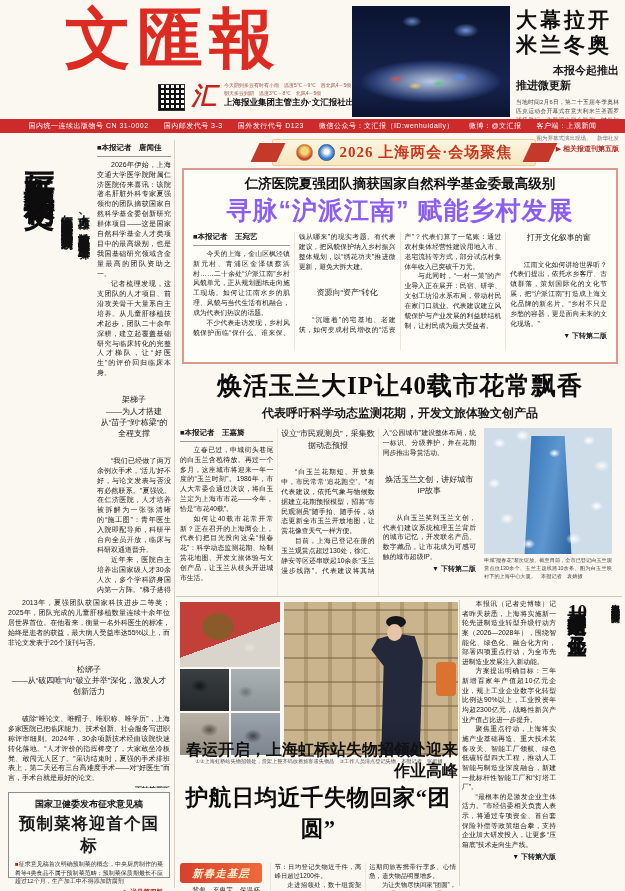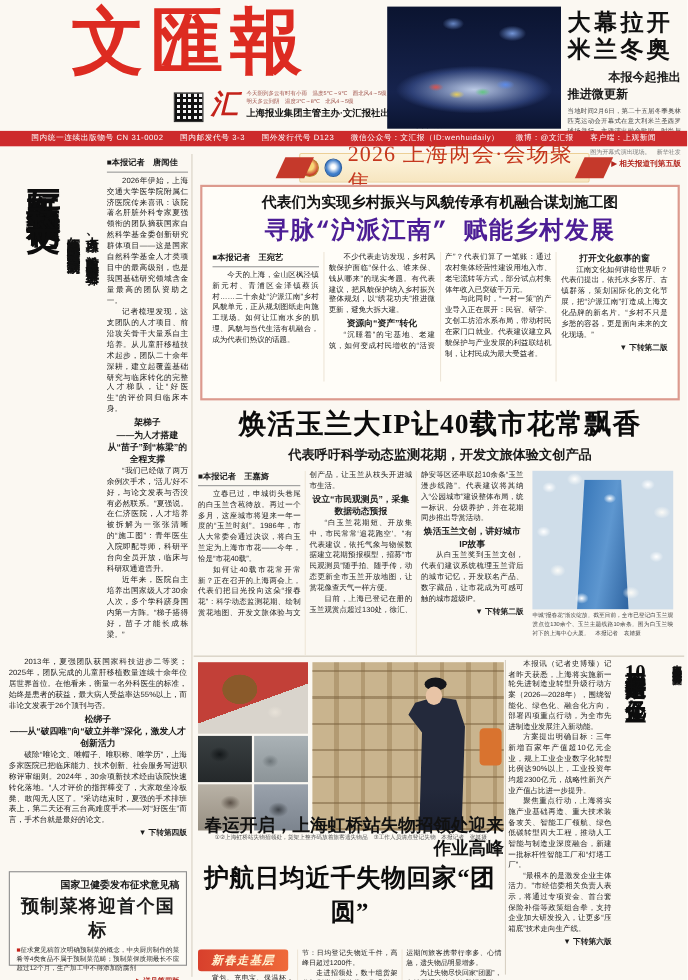--- a/index.html
+++ b/index.html
@@ -51,49 +51,49 @@
   
   .lft-head{position:absolute;left:18px;top:150px;height:445px;writing-mode:vertical-rl;
     font-family:"Liberation Serif",serif;font-weight:900;font-size:31px;letter-spacing:2px;color:#0d0d0d;}
   .lft-deck{position:absolute;left:58px;top:206px;height:336px;writing-mode:vertical-rl;
     font-size:12px;font-weight:bold;letter-spacing:1px;line-height:17px;color:#111;}
   .colA{position:absolute;left:97px;top:143px;width:74px;height:452px;overflow:hidden;
     font-size:7px;line-height:1.42;text-align:justify;}
   .colA p,.colB p,.flow p{margin:0;text-indent:2em;}
   .rep{font-weight:bold;font-size:7.5px;text-indent:0 !important;border-bottom:1px solid #999;
        padding-bottom:2px;margin-bottom:3px !important;}
-  .insub{font-weight:bold;text-align:center;text-indent:0 !important;font-size:8px;margin:0 0 !important;}
+  .insub{font-weight:normal;text-align:center;text-indent:0 !important;font-size:8px;margin:16px 0 !important;}
   .colB{position:absolute;left:8px;top:598px;width:162px;height:190px;overflow:hidden;
     font-size:7px;line-height:1.42;text-align:justify;}
   .endmark{display:block;text-align:right;font-weight:bold;font-size:7px;text-indent:0 !important;margin-top:2px !important;}
   
   .premade{position:absolute;left:8px;top:792px;width:148px;height:74px;border:1px solid #8d8d8d;
     background:#fdfbf6;padding:5px 6px;}
-  .premade .k{font-size:9px;font-weight:bold;text-align:right;}
+  .premade .k{font-size:9px;font-weight:bold;text-align:center;}
   .premade .h{font-family:"Liberation Serif",serif;font-size:16.5px;font-weight:900;text-align:center;letter-spacing:1px;margin:2px 4px 3px;}
   .premade .b{font-size:6px;line-height:1.45;text-align:justify;color:#333;}
   .premade .b .sq{color:#c4231b;}
   .premade .m{font-size:6.5px;font-weight:bold;color:#b3261e;text-align:right;margin-top:2px;}
   
   .banner{position:absolute;left:272px;top:139px;width:262px;height:25px;
     background:linear-gradient(#fdf5e0,#f7e6c0);border:1px solid #eccf96;border-radius:2px;
     display:flex;align-items:center;justify-content:center;gap:5px;}
   .banner:before,.banner:after{content:"";position:absolute;top:3px;width:26px;height:19px;background:#c5392b;}
   .banner:before{left:-18px;transform:skewX(-25deg);}
   .banner:after{right:-18px;transform:skewX(-25deg);}
   .emblem-gold{width:15px;height:15px;border-radius:50%;
     background:radial-gradient(circle at 50% 40%,#f7d674 30%,#c8392b 70%);border:1px solid #b6862e;}
   .emblem-blue{width:15px;height:15px;border-radius:50%;
     background:radial-gradient(circle at 50% 45%,#fff 18%,#3d7cc9 60%);border:1px solid #2f5f9e;}
-  .banner-text{font-family:"Liberation Serif",serif;font-weight:400;font-size:20px;color:#c5381f;letter-spacing:1px;}
+  .banner-text{font-family:"Liberation Serif",serif;font-weight:700;font-size:15px;color:#c5381f;letter-spacing:1px;}
   .mainbox{position:absolute;left:182px;top:168px;width:436px;height:196px;border:2px solid #dc9a8e;
     background:#fffdf8;padding:5px 9px;box-sizing:border-box;}
   .mainbox .k{font-size:13.5px;font-weight:bold;text-align:center;color:#111;}
-  .mainbox .h{font-family:Liberation Mono, monospace;font-size:22px;font-weight:900;text-align:center;
-    letter-spacing:1px;margin:1px 0 5px;color:#4c1d95;}
+  .mainbox .h{font-family:Liberation Sans, sans-serif;font-size:25px;font-weight:900;text-align:center;
+    letter-spacing:1px;margin:1px 0 5px;color:#8b5cf6;}
   .flow{font-size:6.8px;line-height:1.45;text-align:justify;color:#222;}
   .flow4{column-count:4;column-gap:9px;column-rule:1px solid #eee6d8;height:118px;overflow:hidden;}
   
   .mag{position:absolute;left:180px;top:369px;width:440px;}
   .mag .h{font-family:"Liberation Serif",serif;font-size:25px;font-weight:900;text-align:center;letter-spacing:1px;color:#0c0c0c;}
   .mag .d{font-size:12px;font-weight:bold;text-align:center;margin-top:3px;}
   .mag-row{display:flex;margin-top:6px;gap:8px;}
   .flow3{column-count:3;column-gap:8px;column-rule:1px solid #eee6d8;height:168px;overflow:hidden;width:296px;}
   .mag-photo{width:128px;height:126px;overflow:hidden;position:relative;background:#cfdde9;}
   .mag-photo .tower{position:absolute;left:38px;top:8px;width:52px;height:118px;
@@ -218,21 +218,21 @@
     <div class="m">▶ 详见第四版</div>
   </div>
 
   <div class="banner">
     <span class="emblem-gold"></span>
     <span class="emblem-blue"></span>
     <span class="banner-text">2026 上海两会·会场聚焦</span>
   </div>
 
   <div class="mainbox">
-    <div class="k">代表们为实现乡村振兴与风貌传承有机融合谋划施工图</div>
+    <div class="k">仁济医院夏强团队摘获国家自然科学基金委最高级别</div>
     <div class="h">寻脉“沪派江南”  赋能乡村发展</div>
     <div class="flow flow4">
       <p class="rep">■本报记者　王宛艺</p>
       <p>今天的上海，金山区枫泾镇新元村、青浦区金泽镇蔡浜村……二十余处“沪派江南”乡村风貌单元，正从规划图纸走向施工现场。如何让江南水乡的肌理、风貌与当代生活有机融合，成为代表们热议的话题。</p>
       <p>不少代表走访发现，乡村风貌保护面临“保什么、谁来保、钱从哪来”的现实考题。有代表建议，把风貌保护纳入乡村振兴整体规划，以“绣花功夫”推进微更新，避免大拆大建。</p>
       <p class="insub">资源向“资产”转化</p>
       <p>“沉睡着”的宅基地、老建筑，如何变成村民增收的“活资产”？代表们算了一笔账：通过农村集体经营性建设用地入市、老宅流转等方式，部分试点村集体年收入已突破千万元。</p>
       <p>与此同时，“一村一策”的产业导入正在展开：民宿、研学、文创工坊沿水系布局，带动村民在家门口就业。代表建议建立风貌保护与产业发展的利益联结机制，让村民成为最大受益者。</p>
       <p class="insub">打开文化叙事的窗</p>
       <p>江南文化如何讲给世界听？代表们提出，依托水乡客厅、古镇群落，策划国际化的文化节展，把“沪派江南”打造成上海文化品牌的新名片。“乡村不只是乡愁的容器，更是面向未来的文化现场。”</p>

